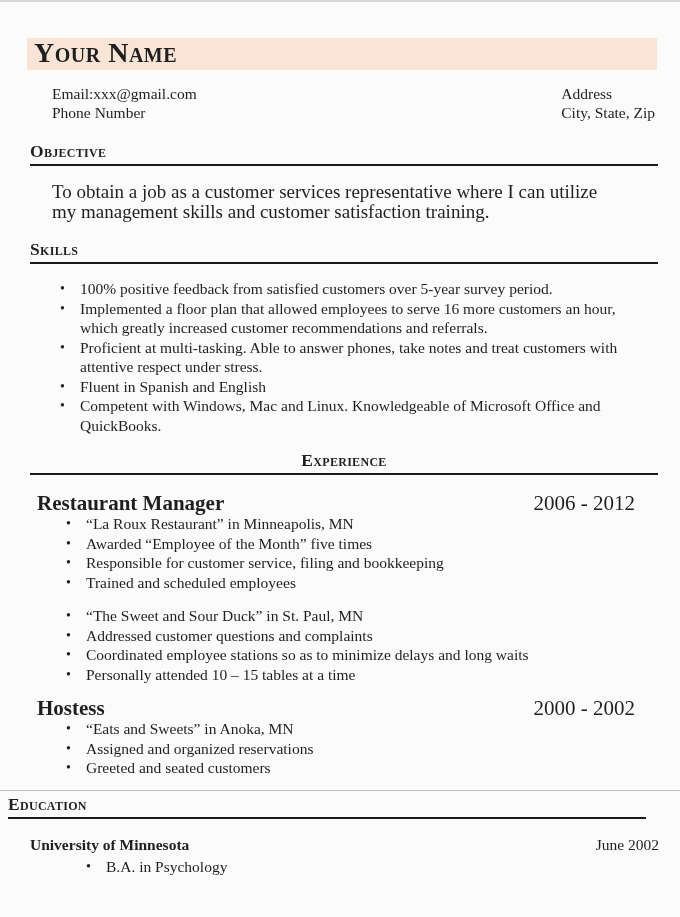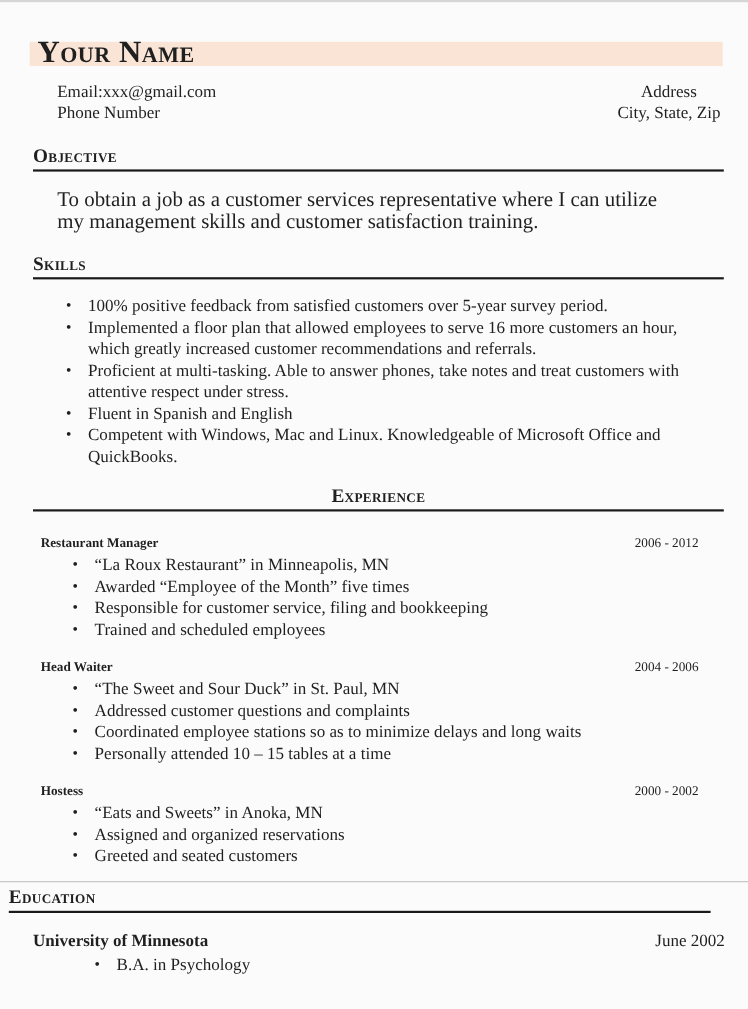--- a/index.html
+++ b/index.html
@@ -10,39 +10,39 @@
     overflow: hidden;
     font-family: "Liberation Serif", serif;
     color: #1f1f1f;
     -webkit-font-smoothing: antialiased;
   }
   .top-edge { height: 2px; background: #d6d6d6; }
 
   .name-bar {
     margin: 36px 23px 0 27px;
     background: #f9e4d6;
-    height: 22px;
+    height: 32px;
     display: flex; align-items: center;
     padding-left: 7px;
   }
   .name-bar h1 {
     margin: 0;
     font-size: 28px; line-height: 30px;
     font-weight: 700;
     font-variant: small-caps;
     letter-spacing: 0.5px;
     padding-bottom: 3px;
   }
 
   .contact-row {
     display: flex; justify-content: space-between;
     margin: 14px 25px 0 52px;
     font-size: 15.5px; line-height: 19px;
   }
-  .contact-right { text-align: center; }
+  .contact-right { text-align: left; }
 
   .section-title {
     font-variant: small-caps;
     font-weight: 700;
     font-size: 17.5px; line-height: 19px;
     letter-spacing: 0.3px;
     margin: 19px 22px 0 30px;
     padding-bottom: 3px;
     border-bottom: 2px solid #1a1a1a;
   }
@@ -64,21 +64,21 @@
 
   .skills-list { margin: 15px 30px 0 0; padding-left: 60px; }
 
   .section-title.experience { margin-top: 16px; text-align: center; }
 
   .job { margin-top: 14px; }
   .job.first { margin-top: 18px; }
   .job-head {
     display: flex; justify-content: space-between;
     margin: 0 45px 0 37px;
-    font-size: 12px; line-height: 20px;
+    font-size: 21px; line-height: 20px;
   }
   .job-title { font-weight: 700; }
   .job .list { margin: 1px 30px 0 0; padding-left: 66px; }
 
   .edu-rule { margin-top: 12px; border-top: 1px solid #c2c2c2; }
   .section-title.education { margin: 4px 34px 0 8px; }
 
   .edu-row {
     display: flex; justify-content: space-between;
     margin: 16px 21px 0 30px;
@@ -156,24 +156,20 @@
         <span class="li-text">Responsible for customer service, filing and bookkeeping</span>
       </li>
       <li class="li">
         <span class="dot">•</span>
         <span class="li-text">Trained and scheduled employees</span>
       </li>
     </ul>
   </div>
 
   <div class="job">
-    <div class="job-head">
-      <span class="job-title">Head Waiter</span>
-      <span class="job-dates">2004 - 2006</span>
-    </div>
     <ul class="list">
       <li class="li">
         <span class="dot">•</span>
         <span class="li-text">“The Sweet and Sour Duck” in St. Paul, MN</span>
       </li>
       <li class="li">
         <span class="dot">•</span>
         <span class="li-text">Addressed customer questions and complaints</span>
       </li>
       <li class="li">

